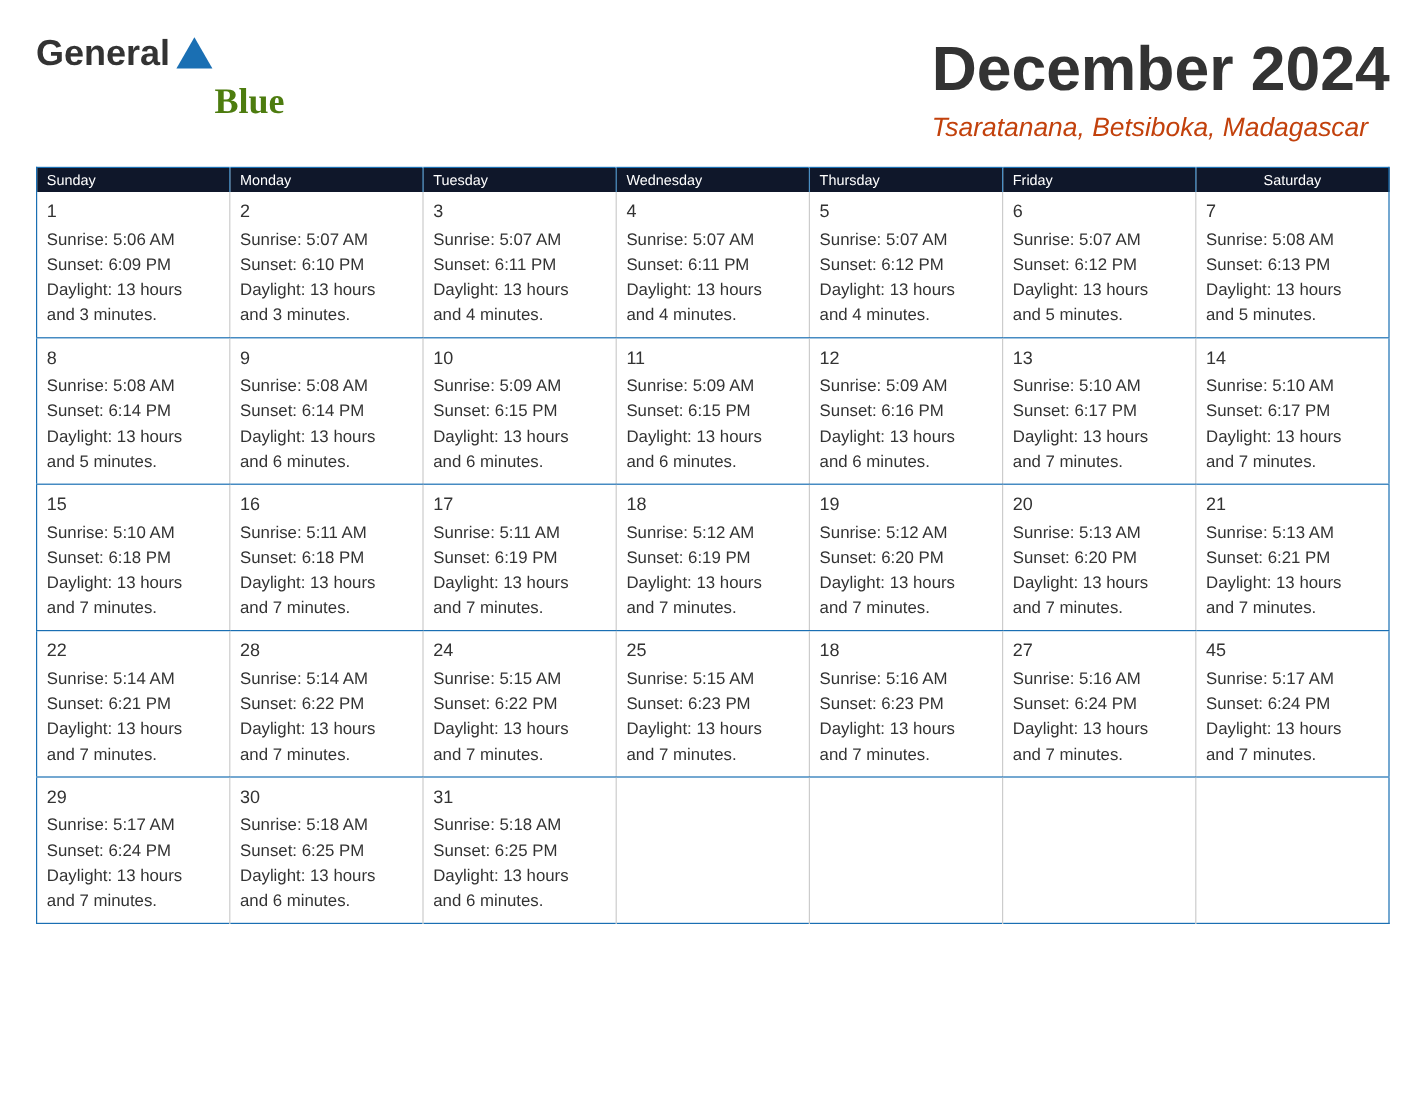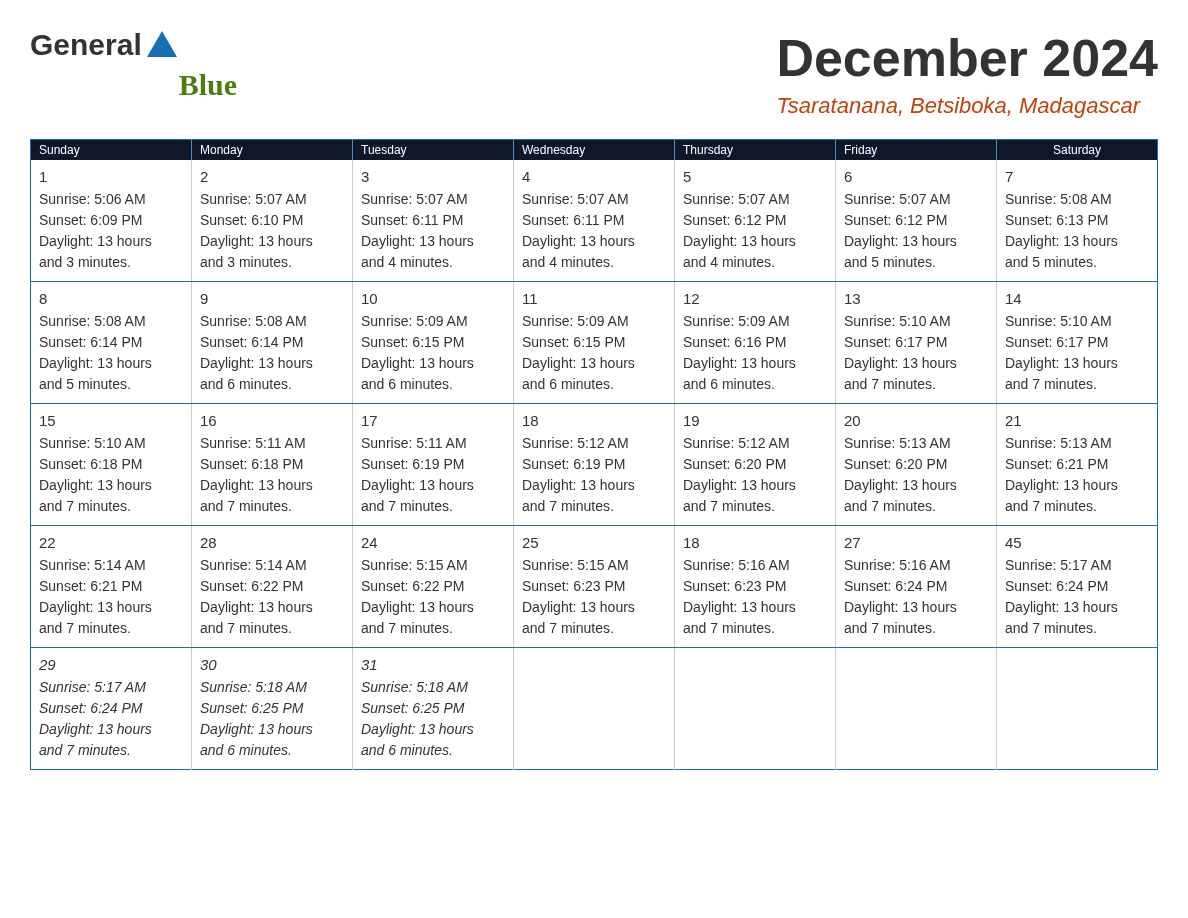--- a/index.html
+++ b/index.html
@@ -66,21 +66,20 @@
       color: #333;
       width: 14.28%;
     }
 
     .calendar-table td:last-child {
       border-right: none;
     }
 
     .calendar-table tr:last-child td {
       border-bottom: none;
-      font-style: italic;
     }
 
     .day-number {
       font-size: 15px;
       font-weight: normal;
       display: block;
       margin-bottom: 4px;
     }
 
     .day-info {

